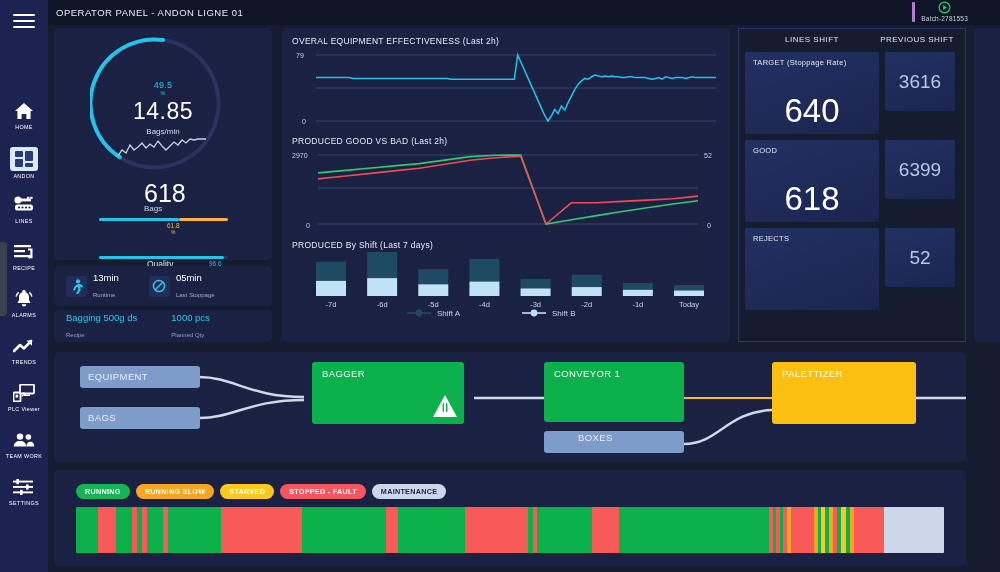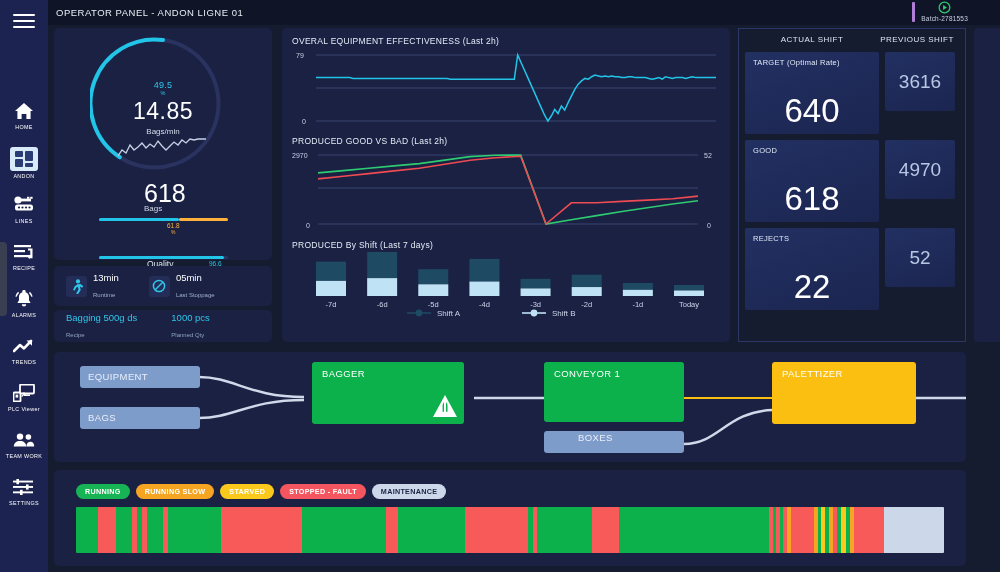--- a/index.html
+++ b/index.html
@@ -446,49 +446,48 @@
         <circle cx="127" cy="63" r="3.4" fill="#1e4a63"></circle>
         <text x="145" y="66" font-size="8" fill="#c9d5e9" font-family="&quot;Liberation Sans&quot;, sans-serif">Shift A</text>
         <line x1="230" x2="254" y1="63" y2="63" stroke="#bfe3f5" stroke-width="1.6"></line>
         <circle cx="242" cy="63" r="3.4" fill="#bfe3f5"></circle>
         <text x="260" y="66" font-size="8" fill="#c9d5e9" font-family="&quot;Liberation Sans&quot;, sans-serif">Shift B</text>
       </svg>
   </div>
 
   <div id="kpi-panel">
     <div class="kpi-head">
-      <div style="width:134px;">ACTUAL SHIFT</div>
+      <div style="width:134px;">LINES SHIFT</div>
       <div style="width:76px;">PREVIOUS SHIFT</div>
     </div>
     <div style="height:8px;"></div>
 
     <div class="kpi-row">
       <div class="kpi-card kpi-main">
-        <span class="kpi-cap">TARGET (Optimal Rate)</span>
+        <span class="kpi-cap">TARGET (Stoppage Rate)</span>
         <span class="kpi-val">640</span>
       </div>
       <div class="kpi-card kpi-prev">
         <span class="kpi-prev-val">3616</span>
       </div>
     </div>
 
     <div class="kpi-row">
       <div class="kpi-card kpi-main">
         <span class="kpi-cap">GOOD</span>
         <span class="kpi-val">618</span>
       </div>
       <div class="kpi-card kpi-prev">
-        <span class="kpi-prev-val">4970</span>
+        <span class="kpi-prev-val">6399</span>
       </div>
     </div>
 
     <div class="kpi-row">
       <div class="kpi-card kpi-main">
         <span class="kpi-cap">REJECTS</span>
-        <span class="kpi-val">22</span>
       </div>
       <div class="kpi-card kpi-prev">
         <span class="kpi-prev-val">52</span>
       </div>
     </div>
   </div>
 
   <div id="right-edge"></div>
 
   <div id="flow-panel">

